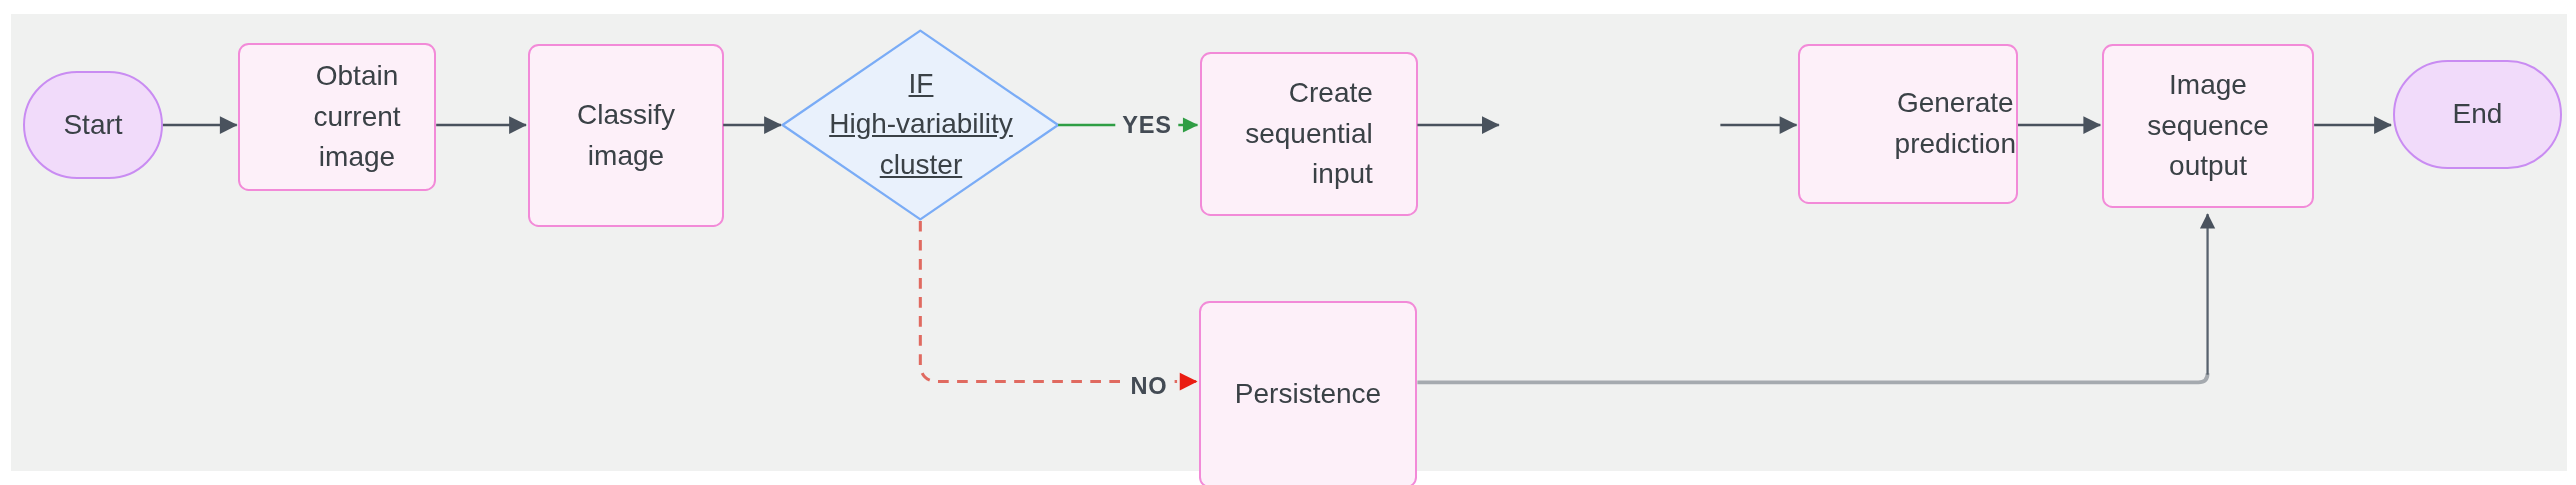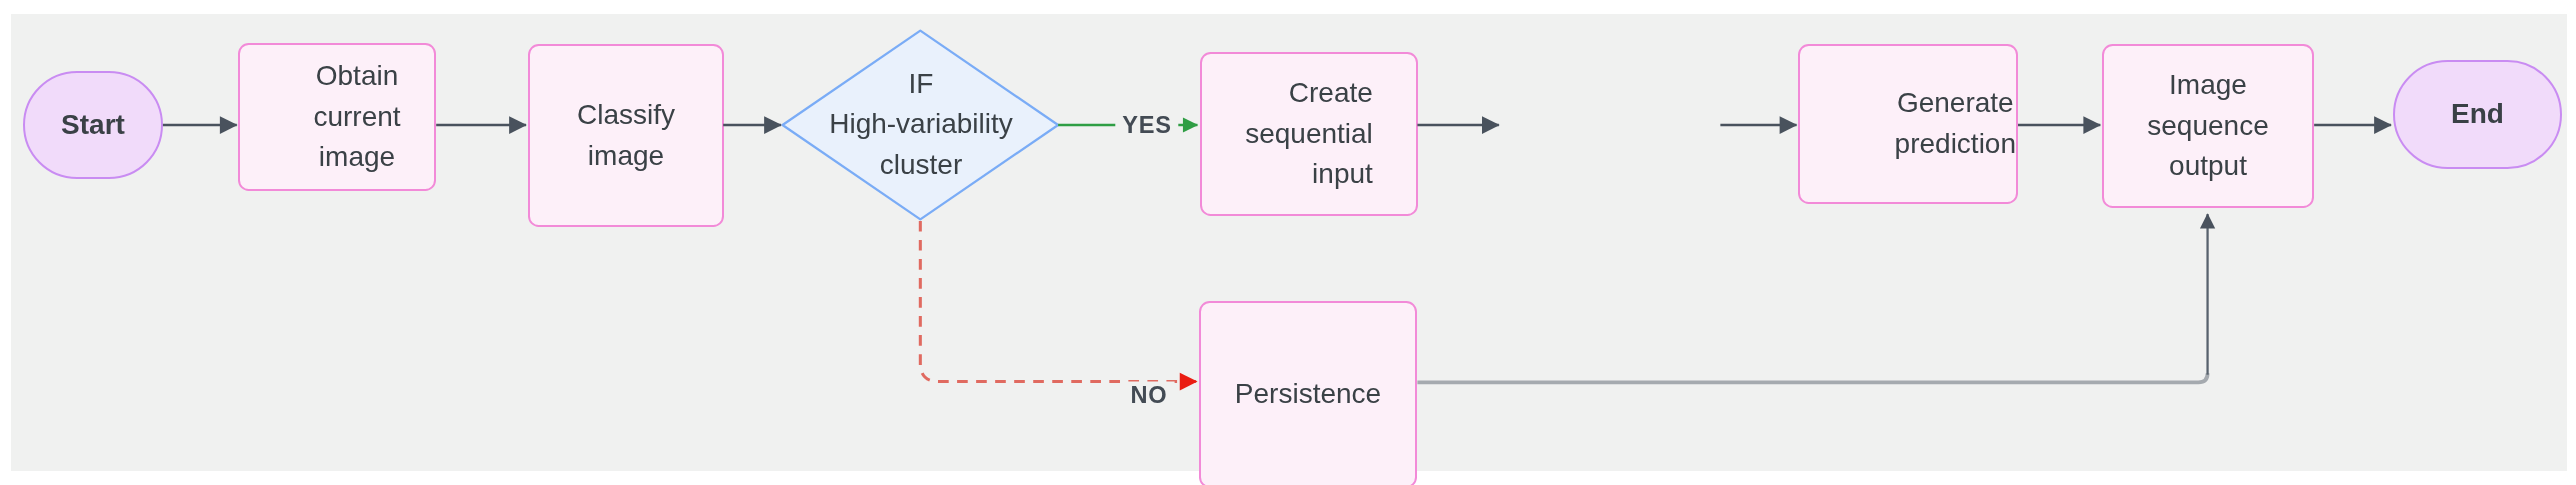--- a/index.html
+++ b/index.html
@@ -8,22 +8,22 @@
   #stage{position:relative;width:2576px;height:486px;background:#ffffff;}
   .canvas{position:absolute;left:10.7px;top:13.7px;width:2556px;height:457px;
           background:var(--canvas,#f0f1f0);}
   .node{position:absolute;display:flex;align-items:center;justify-content:center;
         text-align:center;box-sizing:border-box;z-index:2;
         font-size:28px;line-height:1.45;font-weight:500;color:var(--text,#3a4146);}
   .node span{white-space:pre-line;}
   .process{background:var(--process-fill,#fdf0f9);
            border:2.7px solid var(--process-border,#f28ad8);border-radius:10.7px;}
   .terminator{background:var(--terminator-fill,#f1dbfa);
-              border:2.7px solid var(--terminator-border,#c98cf2);border-radius:55px;font-weight:bold;}
-  .decision-label{background:transparent;border:none;z-index:6;}
+              border:2.7px solid var(--terminator-border,#c98cf2);border-radius:55px;}
+  .decision-label{background:transparent;border:none;z-index:6;text-decoration:underline;}
   #edges{position:absolute;left:0;top:0;width:2576px;height:486px;z-index:5;
          pointer-events:none;}
   .diamond{fill:var(--decision-fill,#e9f1fc);stroke:var(--decision-border,#7aacf6);
            stroke-width:3;stroke-linejoin:round;}
   .edge{stroke:var(--arrow,#49525d);stroke-width:3.5;fill:none;}
   .edgeYes{stroke:var(--yes-green,#2f9e44);stroke-width:3;fill:none;}
   .edgeNo{stroke:var(--no-red,#e06a60);stroke-width:4;fill:none;stroke-dasharray:14 11;}
   .edgeGray{stroke:var(--return-connector,#a5aaaf);stroke-width:5;fill:none;}
   .edgeGrayV{stroke:var(--return-connector-dark,#58626d);stroke-width:3;fill:none;}
   .headDark{fill:var(--arrow,#49525d);}
@@ -110,15 +110,15 @@
     <path class="edge" d="M2651,164 L2759,164" marker-end="url(#mDark)"></path>
     <path class="edge" d="M3040,164 L3141,164" marker-end="url(#mDark)"></path>
 
     <path class="edgeNo" d="M1209,290 L1209,477 Q1209,501 1233,501 L1572,501" marker-end="url(#mRed)"></path>
 
     <path class="edgeGray" d="M1862,502 L2888,502 Q2900,502 2900,490"></path>
     <path class="edgeGrayV" d="M2900,492 L2900,281" marker-end="url(#mDark)"></path>
   </svg>
 
   <div class="branch-label" style="left:1127px;top:125px;">YES</div>
-  <div class="branch-label" style="left:1129px;top:395px;">NO</div>
+  <div class="branch-label" style="left:1129px;top:386px;">NO</div>
 </div>
 
 
 </body></html>

